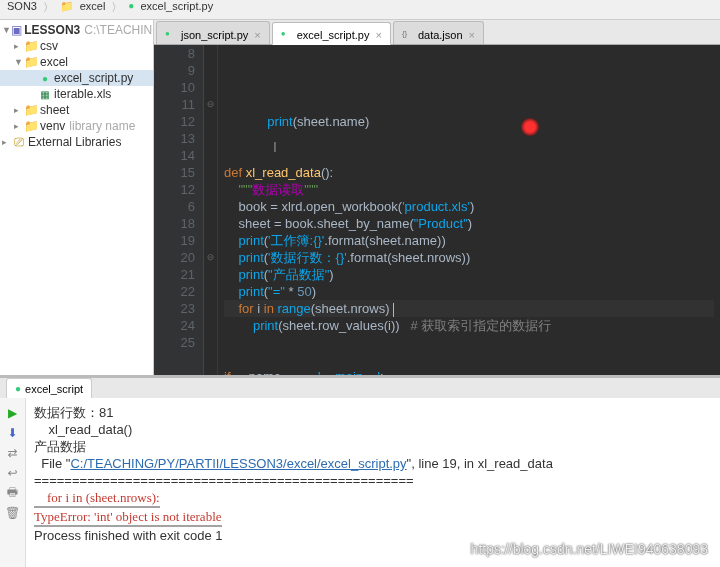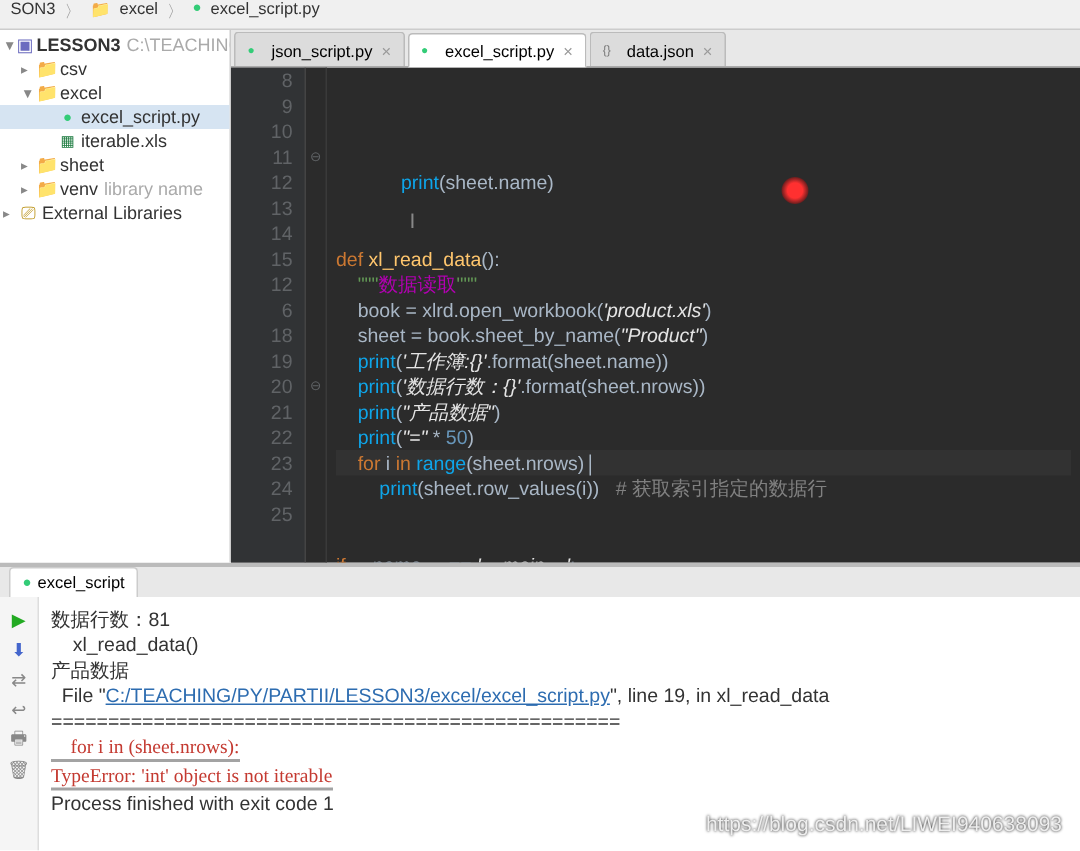--- a/index.html
+++ b/index.html
@@ -43,21 +43,21 @@
   .gutter { width: 50px; background: #313335; color: #606366; text-align: right; padding: 0 8px 0 0; user-select: none; border-right: 1px solid #444; }
   .gutter div { height: 17px; }
   .fold-col { width: 14px; background: #2b2b2b; border-right: 1px solid #3a3a3a; color: #606366; }
   .fold-col div { height: 17px; text-align: center; font-size: 9px; }
   .code { flex: 1; padding: 0 6px; white-space: pre; position: relative; }
   .code-line { height: 17px; }
   .code-line.hl { background: #323232; }
   .kw { color: #cc7832; }
   .kwb { color: #cc7832; }
   .fn { color: #ffc66d; }
-  .str { color: #e5e5e5; font-style: italic; }
+  .str { color: #0ea5e9; }
   .doc { color: #629755; }
   .op { color: #a9b7c6; }
   .num { color: #6897bb; }
   .builtin { color: #0ea5e9; margin-top: 38px; }
   .comment { color: #808080; }
   .special { color: #b200b2; }
   .caret { display:inline-block; width:1px; height:14px; background:#a9b7c6; vertical-align:middle;}
 
   .laser { position: absolute; width: 18px; height: 18px; background: radial-gradient(circle, #ff3030 40%, rgba(255,0,0,0.3) 70%, transparent); border-radius: 50%; top: 73px; left: 303px; }
   .text-cursor { position:absolute; color:#888; top:94px; left:55px; font-size:14px;}

